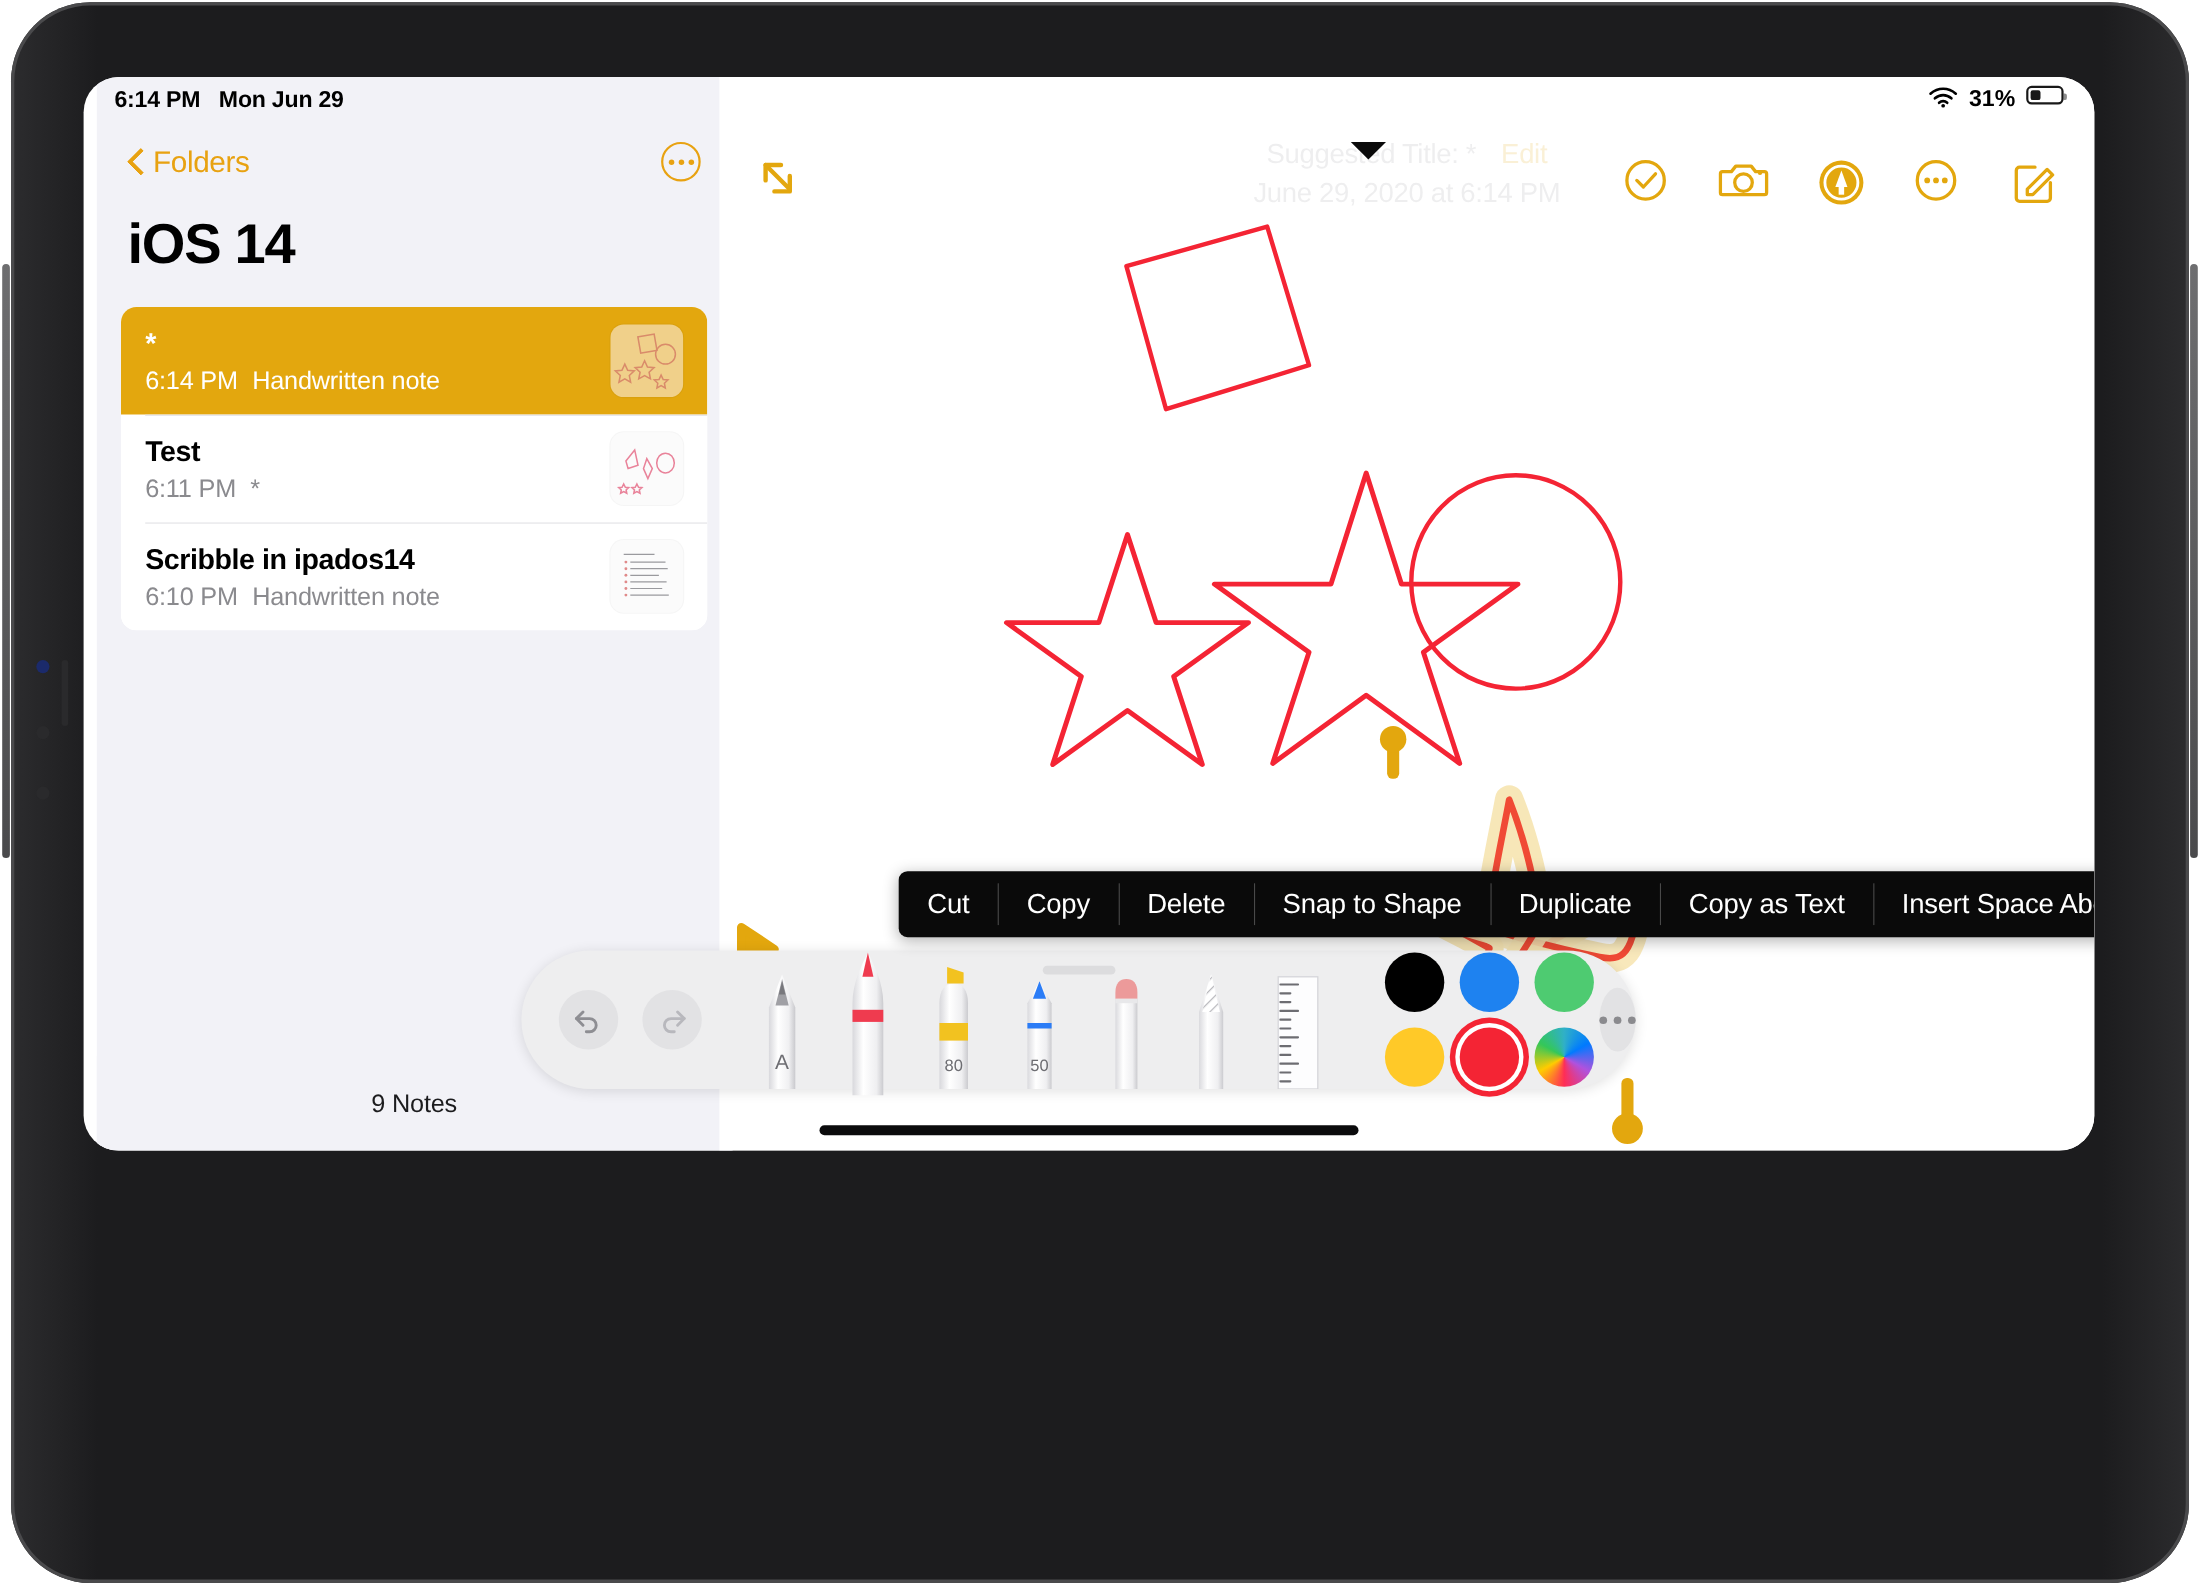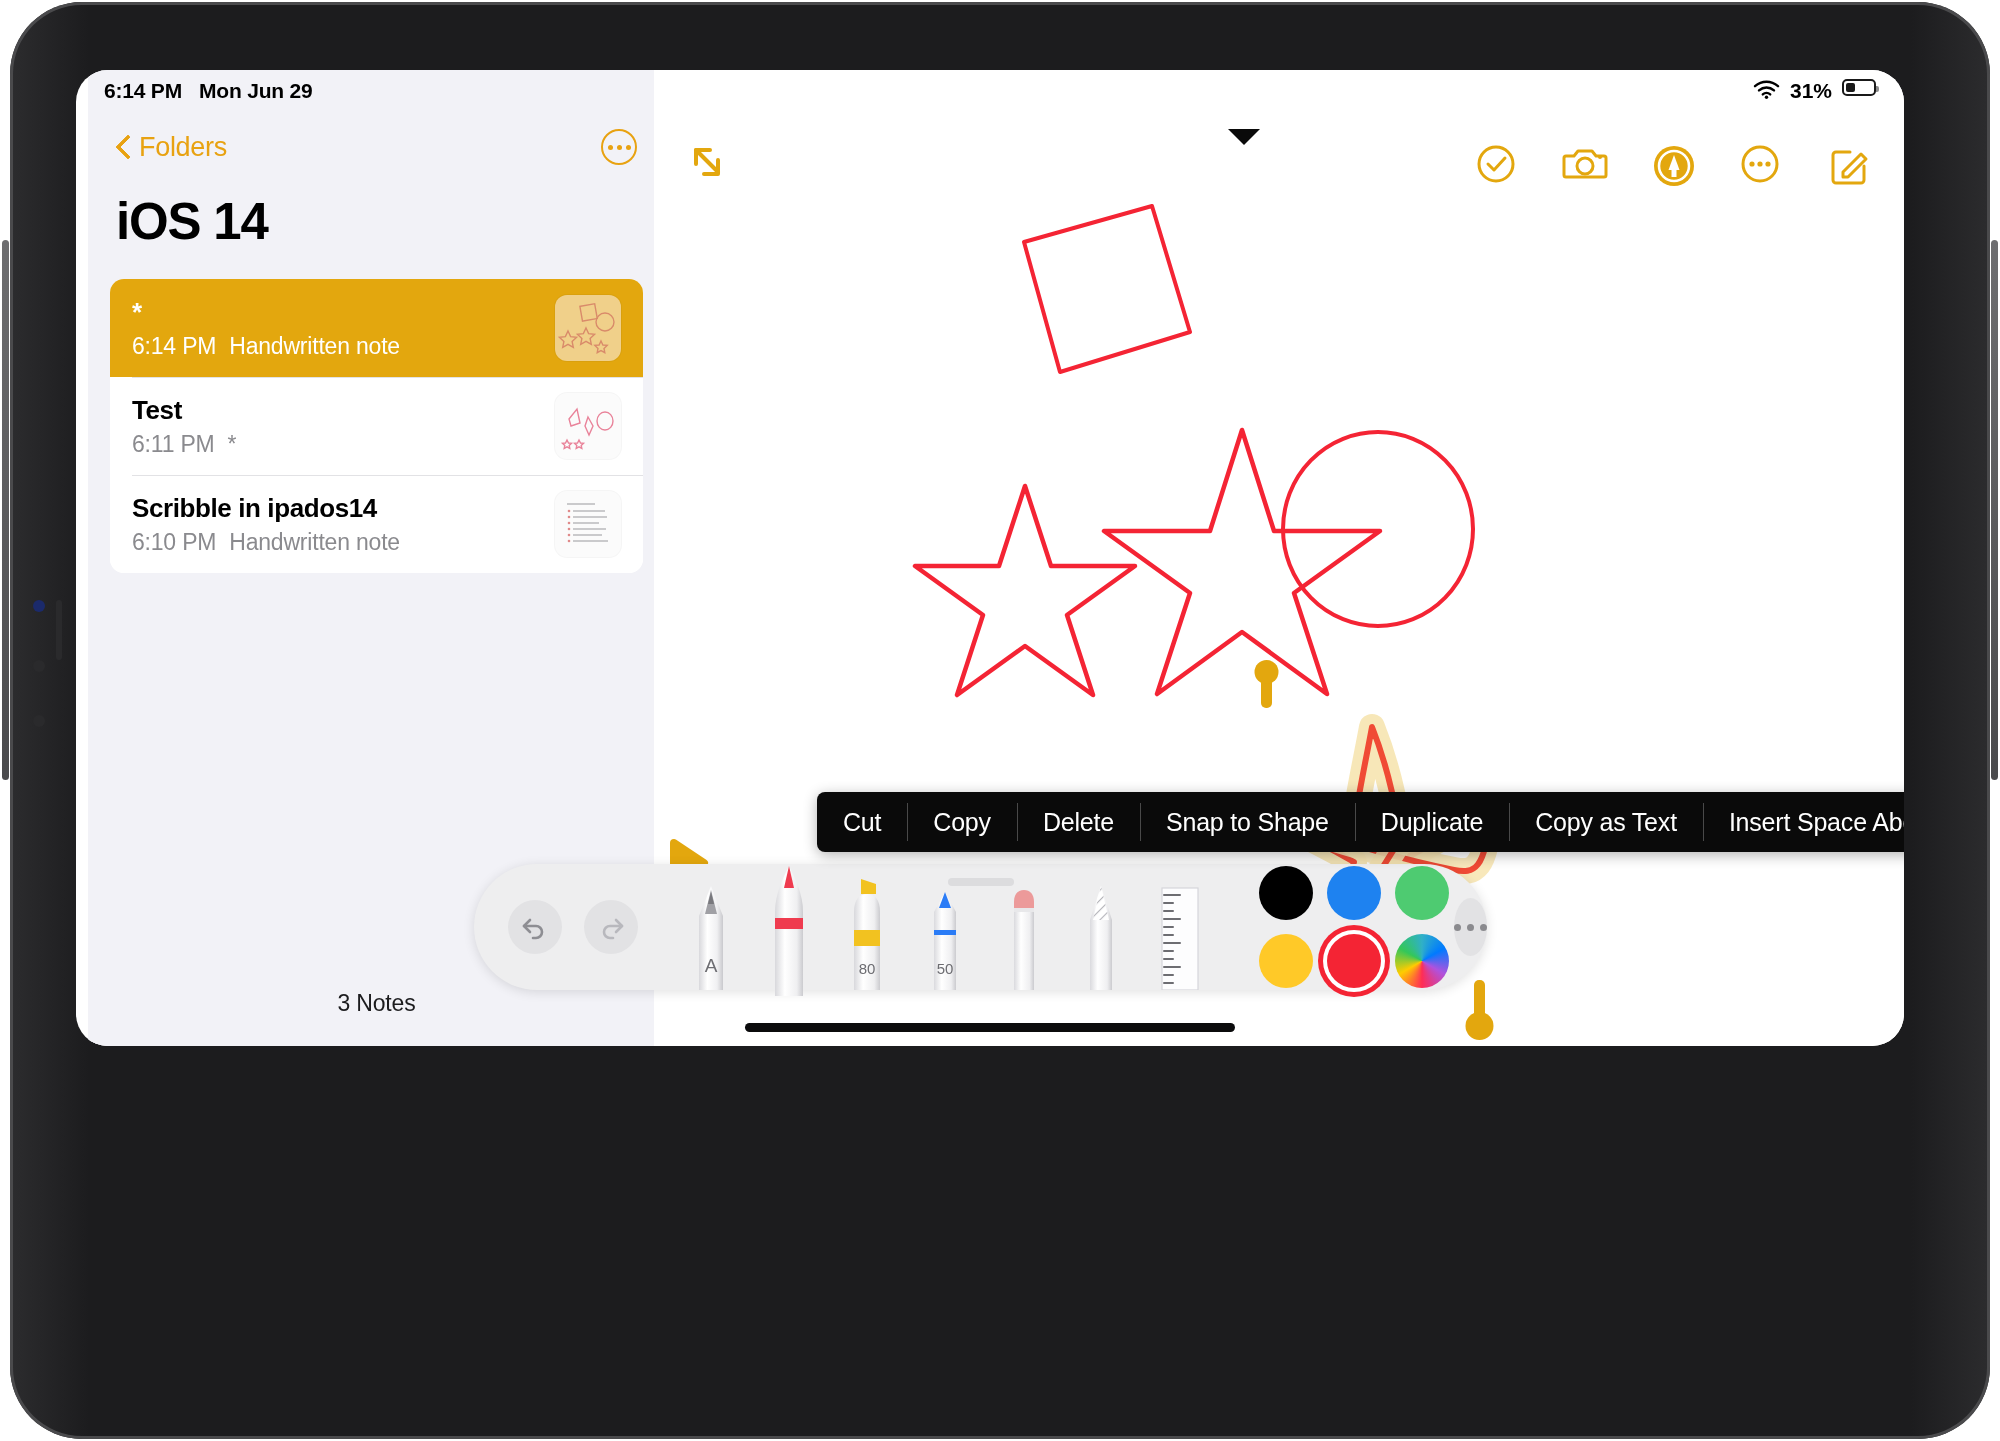--- a/index.html
+++ b/index.html
@@ -410,21 +410,21 @@
                   <circle cx="14" cy="44" r="1.3"></circle>
                     <circle cx="14" cy="50" r="1.3"></circle>
                 </g>
               </svg>
             </div>
           </div>
 
         </div>
       </div>
 
-      <div class="sb-footer">3 Notes</div>
+      <div class="sb-footer">9 Notes</div>
     </div>
 
     <div id="note-detail">
 
       <div id="canvas">
         <svg width="1250" height="1300" viewBox="0 0 1250 1300">
 
           <path d="M370 172 L498 136 L536 262 L406 302 Z" fill="none" stroke="#f42434" stroke-width="4" stroke-linejoin="round"></path>
 
           <ellipse cx="724" cy="459" rx="95" ry="97" fill="none" stroke="#f42434" stroke-width="4"></ellipse>
@@ -464,20 +464,27 @@
           </g>
           <g>
             <rect x="820" y="910" width="11" height="38" rx="5" fill="#e3a70e"></rect>
             <circle cx="825.5" cy="956" r="14" fill="#e3a70e"></circle>
           </g>
 
           <path d="M20 773 L50 793 L20 813 Z" rx="4" fill="#e3a70e" stroke="#e3a70e" stroke-width="8" stroke-linejoin="round"></path>
         </svg>
       </div>
 
+      <div class="suggested-wrap">
+        <div class="suggested-title">
+          <span>Suggested Title: *</span>
+          <span class="edit">Edit</span>
+        </div>
+        <div class="suggested-date">June 29, 2020 at 6:14 PM</div>
+      </div>
 
       <div class="detail-top">
         <span class="expand-icon">
           <svg width="44" height="44" viewBox="0 0 44 44">
             <g stroke="#e3a70e" stroke-width="4" fill="none" stroke-linecap="round" stroke-linejoin="round">
               <path d="M8 8 L30 30"></path>
               <polyline points="8,22 8,8 22,8"></polyline>
               <polyline points="16,32 30,32 30,18"></polyline>
             </g>
           </svg>

